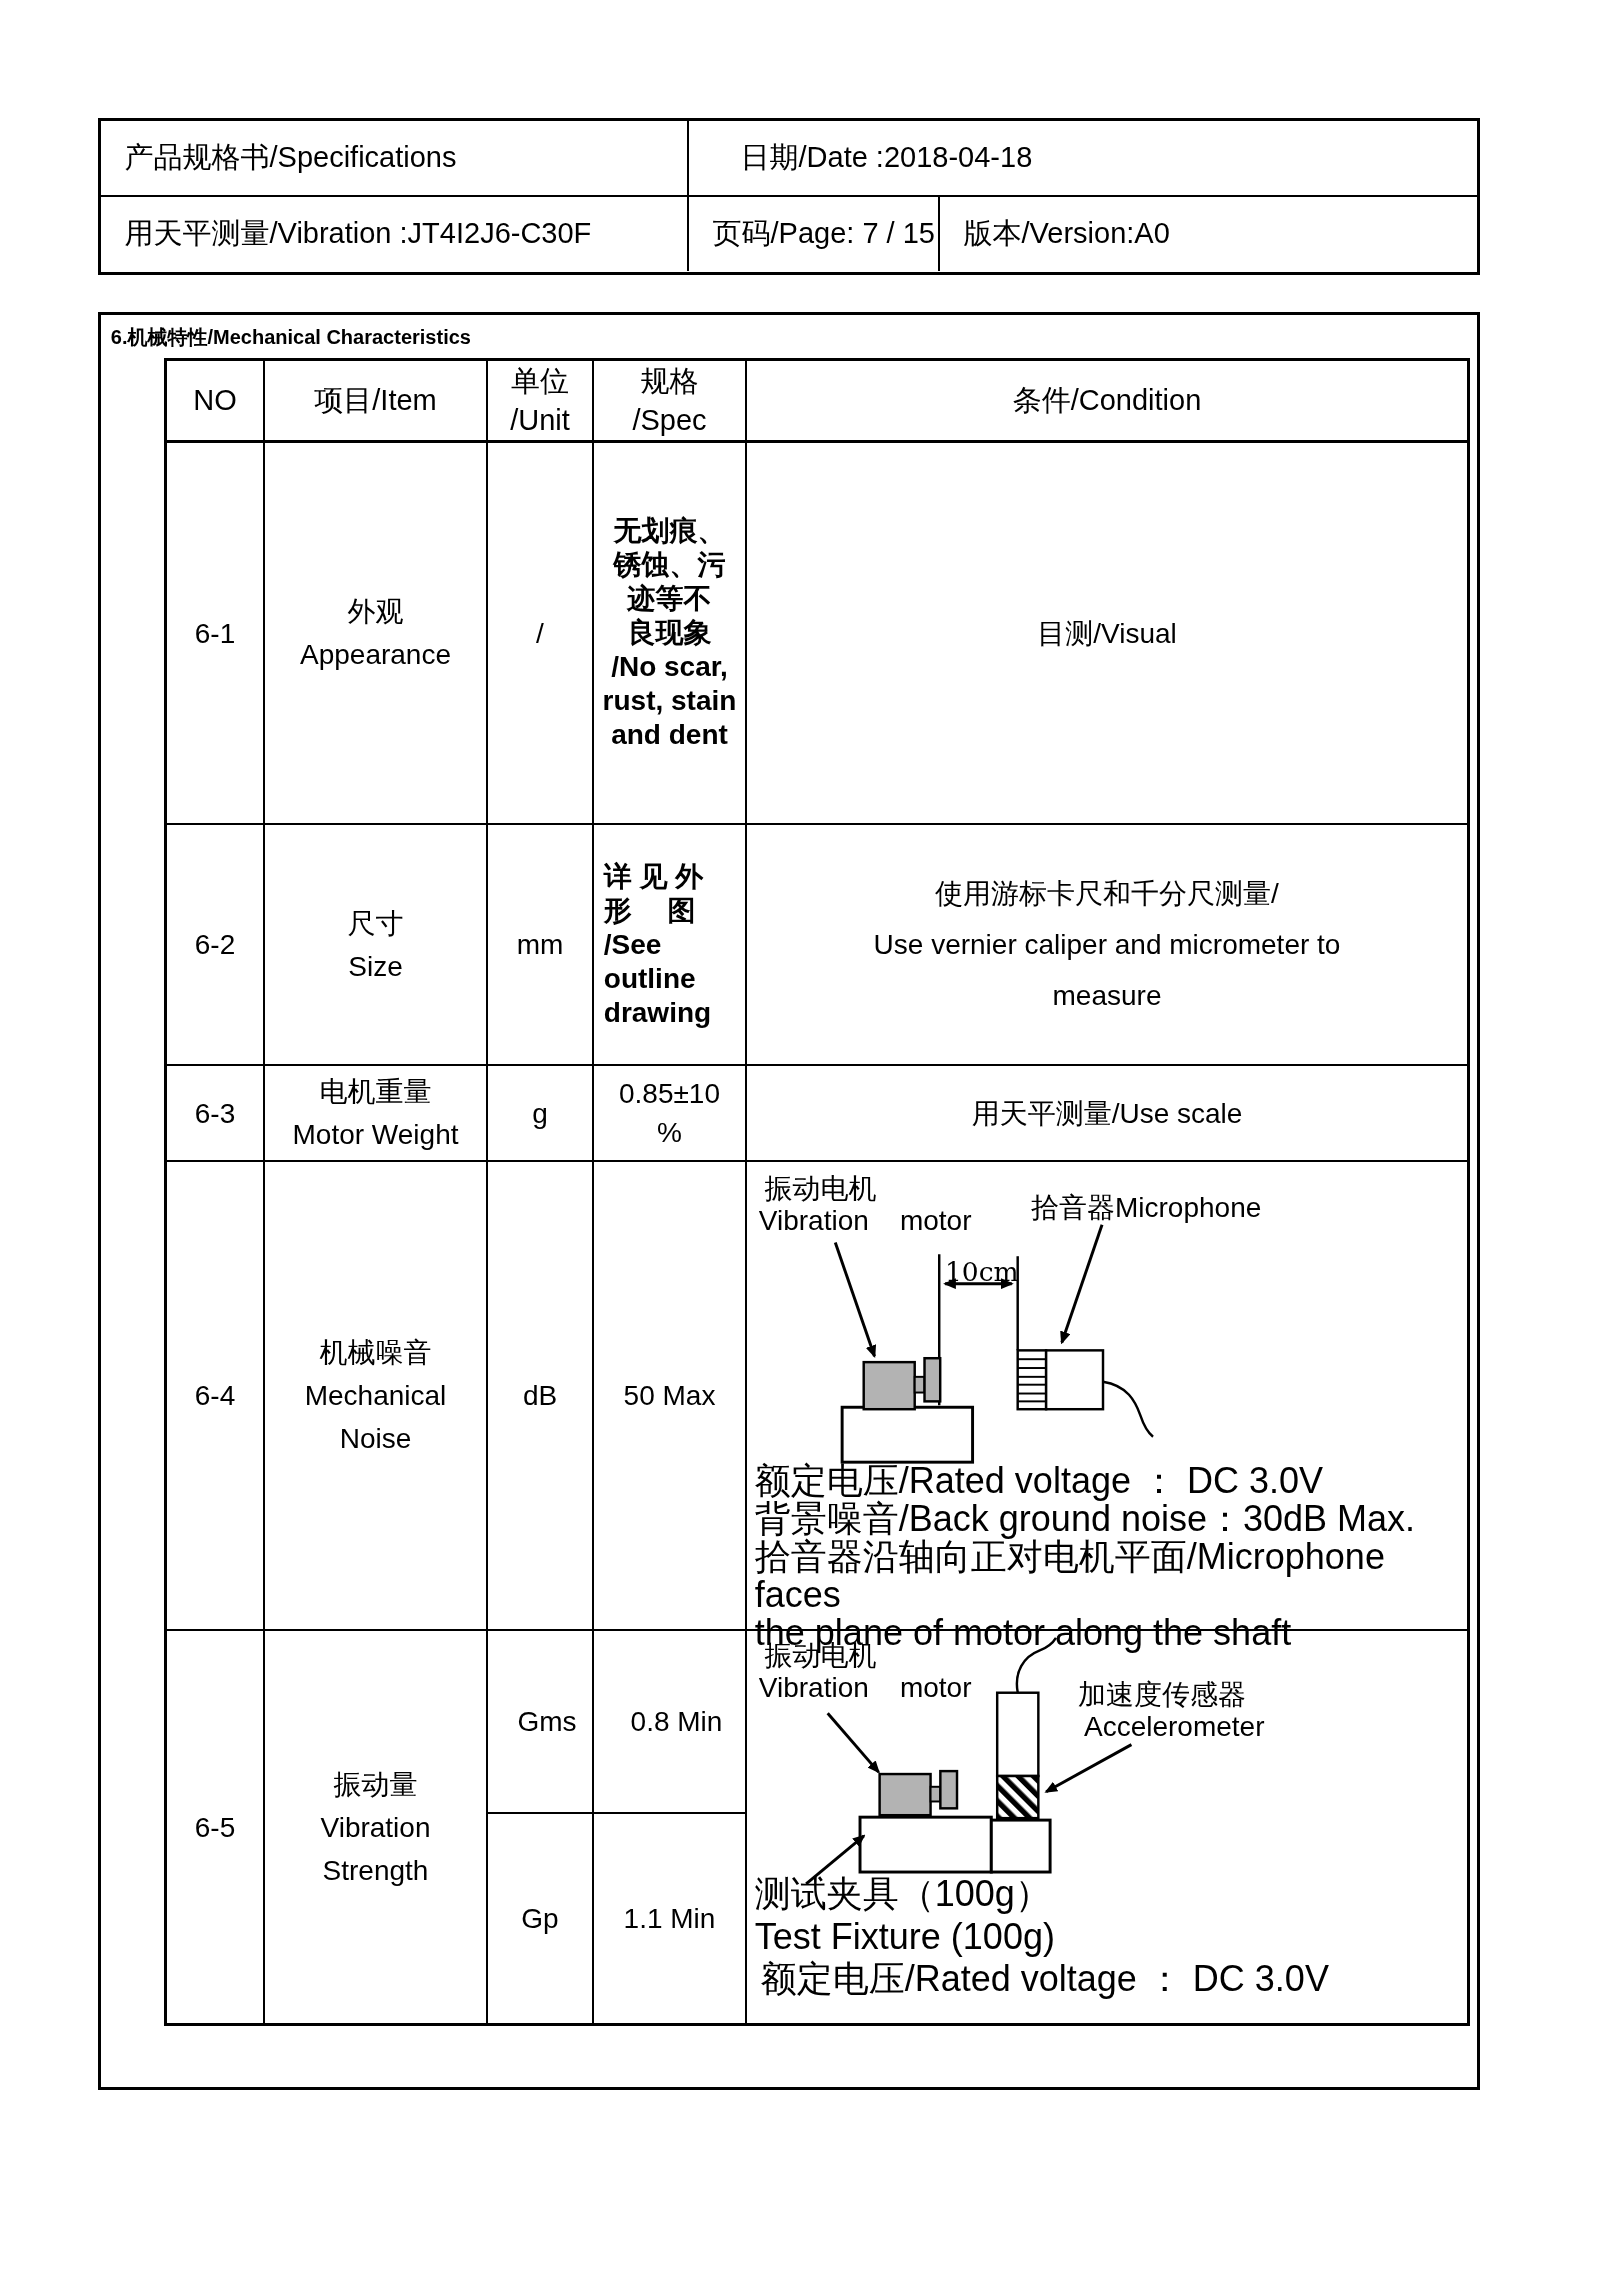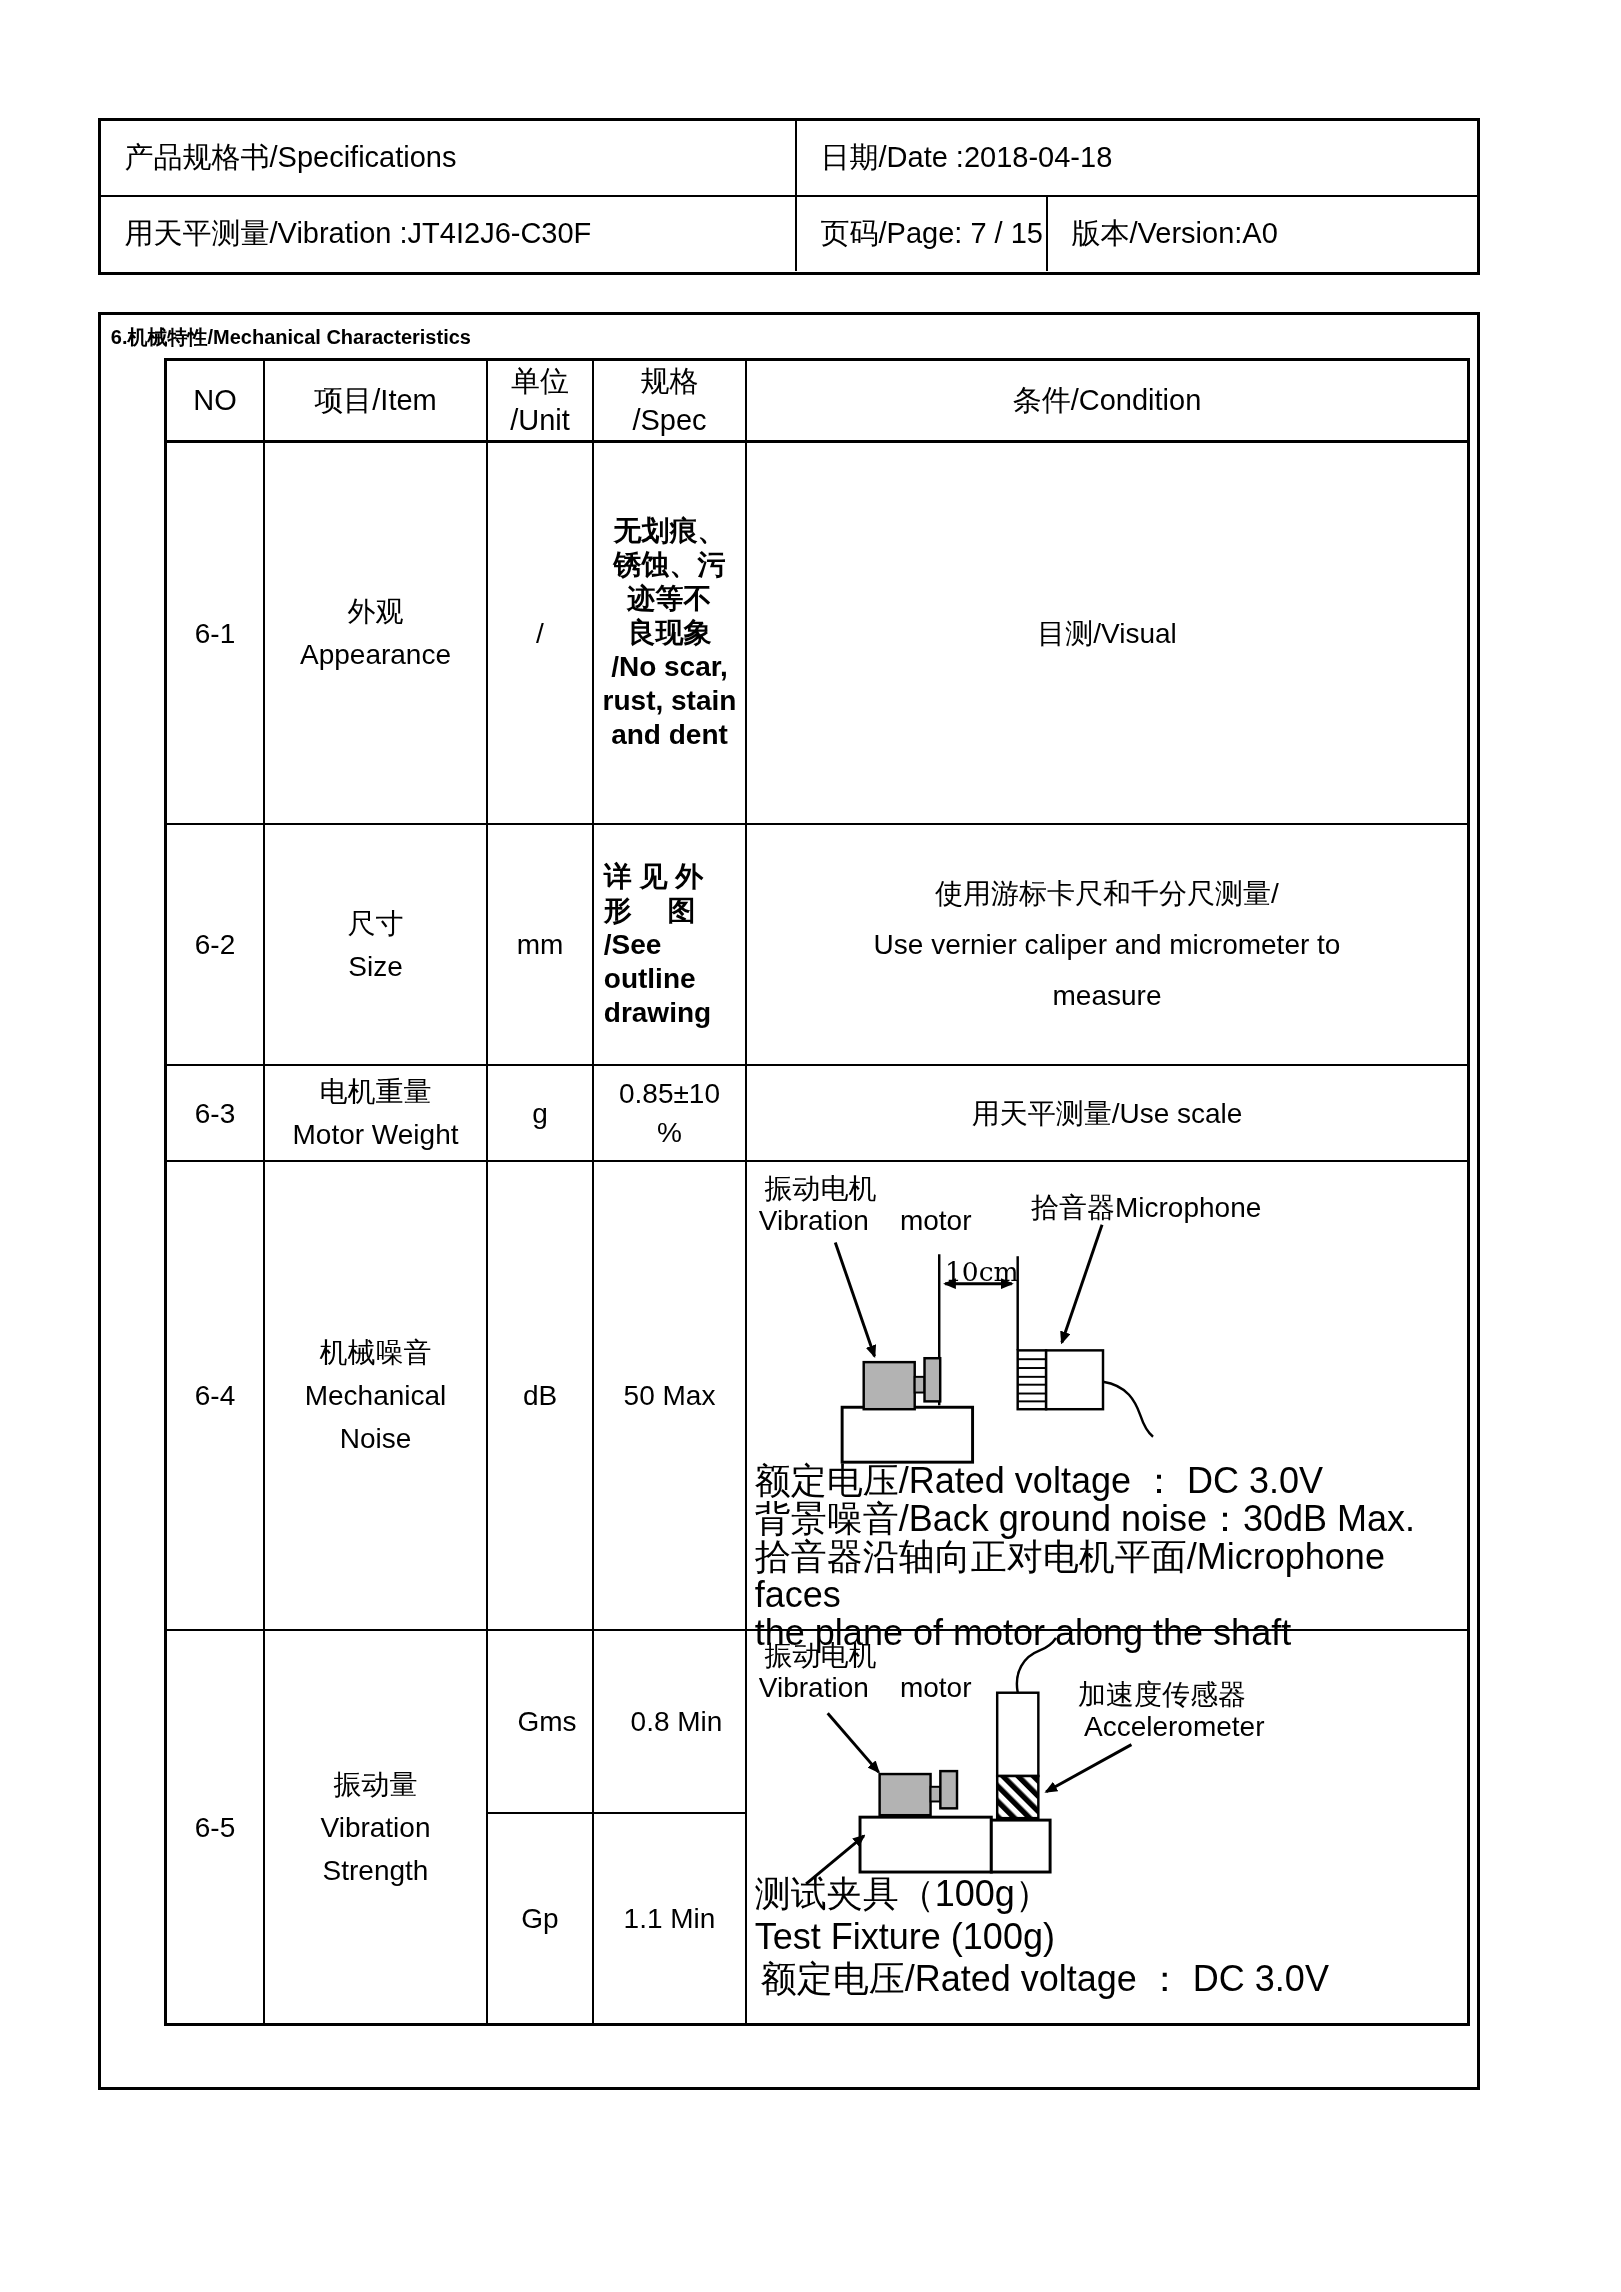--- a/index.html
+++ b/index.html
@@ -11,22 +11,22 @@
   .pre{white-space:pre-line;}
 
   
   .hdr{
     position:absolute;left:98px;top:118px;width:1382px;height:157px;
     border:3.9px solid #000;box-sizing:border-box;font-size:29px;
   }
   .hdr-row{display:flex;height:74px;align-items:stretch;}
   .hdr-row.r1{border-bottom:2px solid #000;}
   .hcell{display:flex;align-items:center;padding-left:23.5px;box-sizing:border-box;}
-  .hc1{width:696px;border-right:2px solid #000;}
-  .hc2{flex:1;}
+  .hc1{width:588px;border-right:2px solid #000;}
+  .hc2{flex:1;margin-left:28px;}
   .hc2b{width:251px;border-right:2px solid #000;}
   .hc3{flex:1;}
 
   
   .frame{
     position:absolute;left:98px;top:312px;width:1382px;height:1778px;
     border:3.9px solid #000;box-sizing:border-box;
   }
   .sec-title{
     position:absolute;left:9.8px;top:2px;height:41px;line-height:41px;

